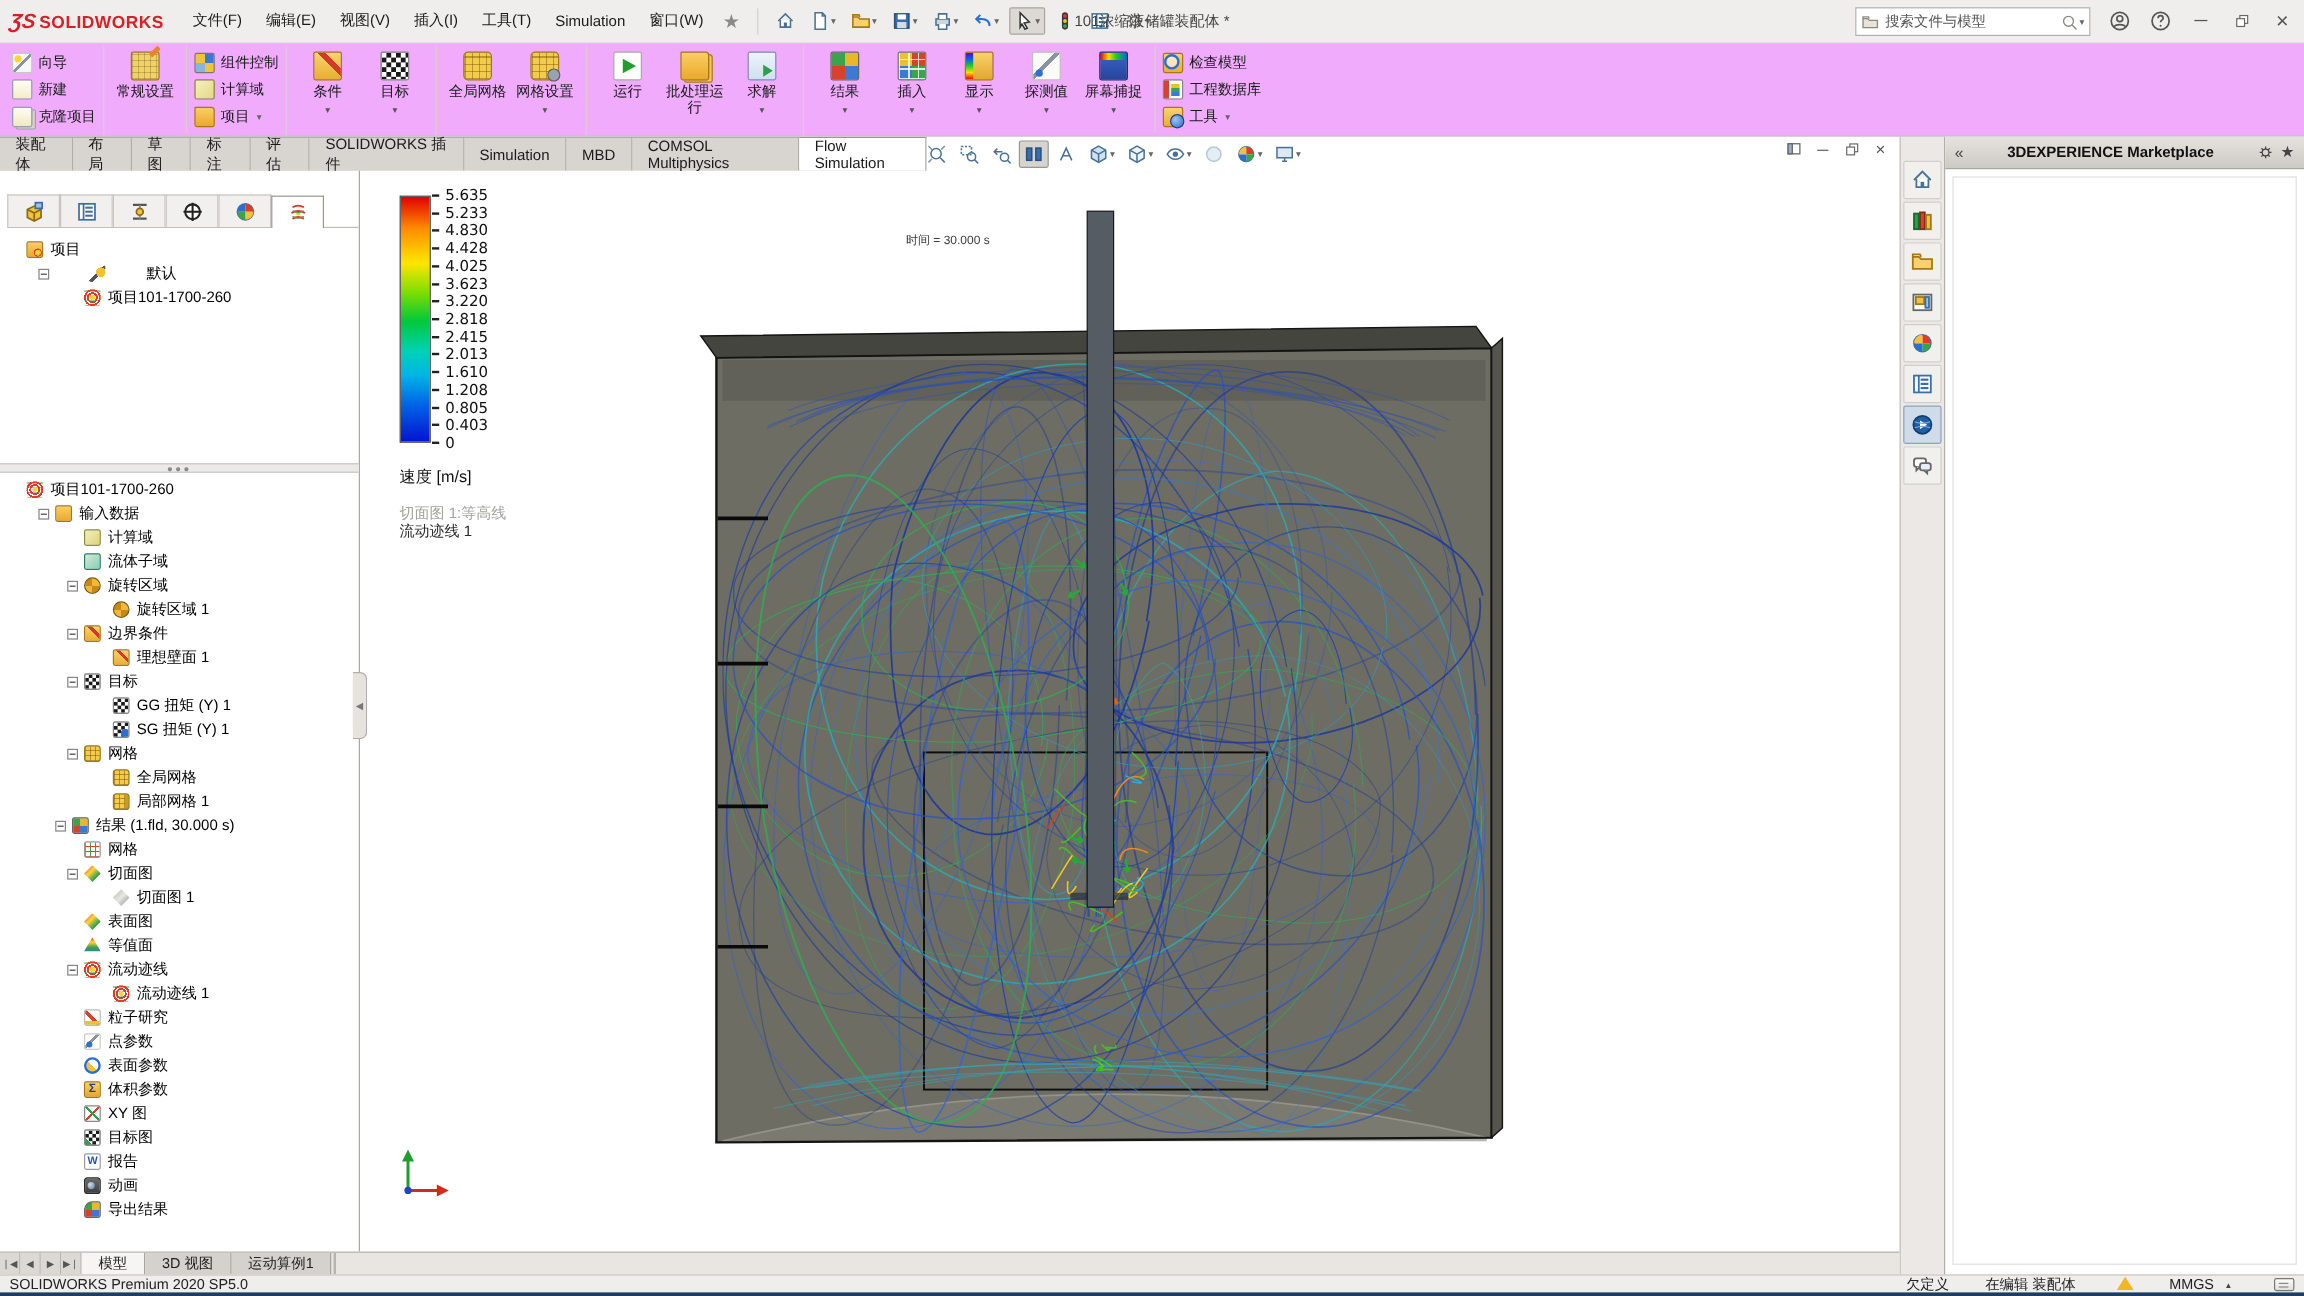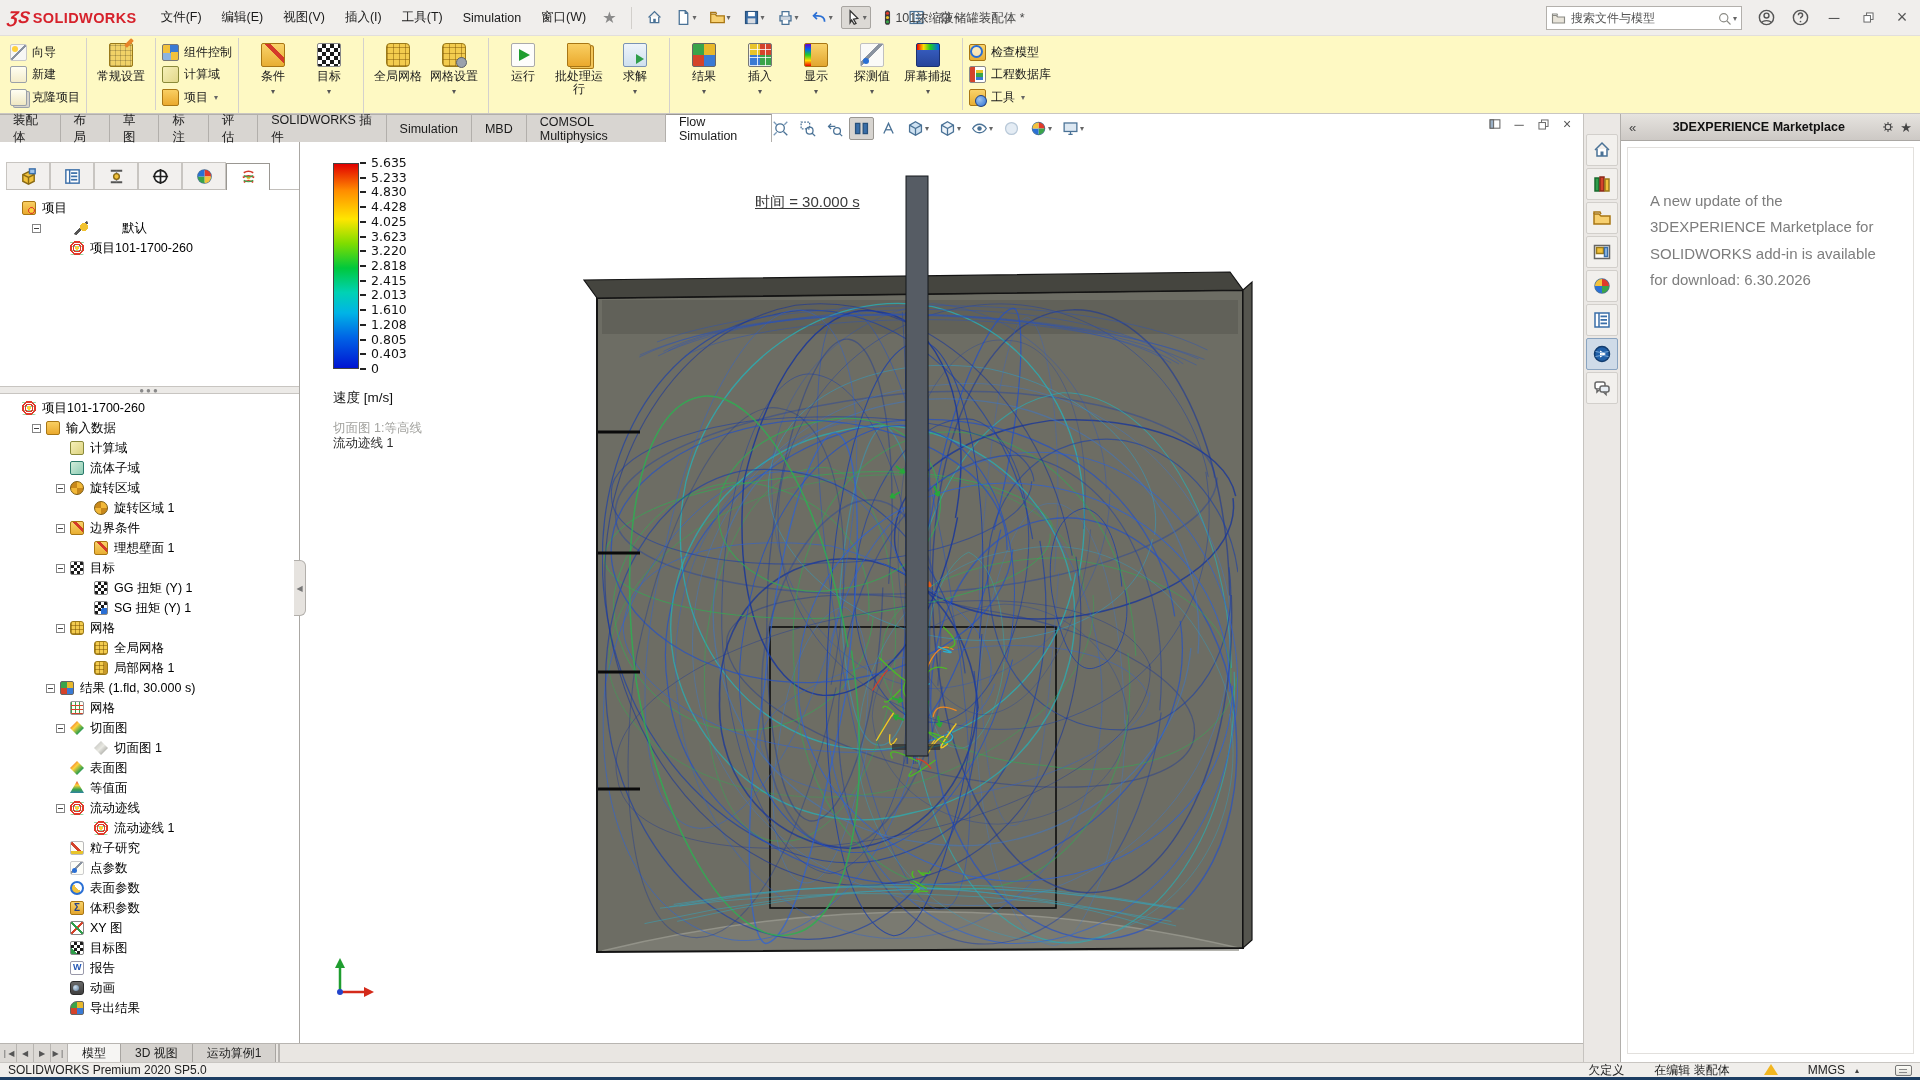--- a/index.html
+++ b/index.html
@@ -21,21 +21,21 @@
   .qa-caret{font-size:8px;color:#666;margin-left:1px;}
   #doc-title{position:absolute;left:960px;top:0;height:36px;transform:translateX(-50%);
     display:flex;align-items:center;font-size:12.5px;color:#444;white-space:nowrap;}
   #search-box{position:absolute;right:178px;top:6px;width:196px;height:24px;background:#fff;
     border:1px solid #b3b0ac;display:flex;align-items:center;padding:0 4px;}
   #search-box .ph{flex:1;font-size:12px;color:#555;margin-left:5px;white-space:nowrap;overflow:hidden;}
   .win-ic{display:inline-flex;align-items:center;justify-content:center;width:28px;height:26px;color:#555;font-size:15px;}
   #titlebar-right{position:absolute;right:4px;top:4px;display:flex;align-items:center;gap:6px;}
 
   
-  #ribbon{position:absolute;left:0;top:36px;width:1920px;height:78px;background:#fef9c3;
+  #ribbon{position:absolute;left:0;top:36px;width:1920px;height:78px;background:#f0abfc;
     display:flex;align-items:stretch;padding:2px 0 0 4px;border-bottom:1px solid #c9c6c2;}
   .rgroup{display:flex;align-items:flex-start;padding:2px 6px;}
   .rgroup + .rgroup{border-left:1px solid #d4d1cd;}
   .rg-stack{flex-direction:column;justify-content:space-between;height:72px;padding-top:3px;}
   .stack-row{display:flex;align-items:center;gap:5px;height:22px;font-size:12px;color:#1a1a1a;white-space:nowrap;}
   .big-item{display:flex;flex-direction:column;align-items:center;width:56px;font-size:12px;color:#1a1a1a;text-align:center;line-height:13px;padding-top:3px;}
   .big-item .ri{margin-bottom:3px;}
   .arrow-dn{font-size:8px;color:#555;margin-top:2px;}
   .ri{position:relative;flex:none;width:24px;height:24px;border-radius:2px;}
   .rg-stack .ri{width:17px;height:17px;}
@@ -79,21 +79,21 @@
   .cmdtab.active{background:#ffffff;font-weight:normal;border-top:1px solid #9a9792;}
 
   
   #viewport{position:absolute;left:300px;top:114px;width:1283px;height:929px;background:#ffffff;overflow:hidden;}
   #headsup{position:absolute;left:468px;top:3px;display:flex;align-items:center;gap:2px;z-index:4;}
   .hu-btn{display:inline-flex;align-items:center;padding:2px 3px;border:1px solid transparent;border-radius:2px;}
   .hu-btn.pressed{background:#d7d4d0;border-color:#9a9792;}
   #winctrl{position:absolute;right:6px;top:1px;display:flex;align-items:center;gap:4px;z-index:4;}
   .wc{display:inline-flex;align-items:center;justify-content:center;width:20px;height:18px;color:#666;font-size:13px;}
 
-  #time-label{position:absolute;left:455px;top:79px;font-size:15px;color:#3a3a3a;z-index:3;text-decoration:underline;}
+  #time-label{position:absolute;left:455px;top:79px;font-size:10px;color:#3a3a3a;z-index:3;}
 
   #legend{position:absolute;left:33px;top:49px;width:160px;z-index:3;}
   #legend-bar{position:absolute;left:0;top:0;width:26px;height:206px;border:1px solid #444;
     background:linear-gradient(to bottom,#e10000 0%,#ff8c00 13%,#ffe600 27%,#7fdd00 39%,#00c83c 51%,#00d2b4 63%,#00b4e6 73%,#0064e6 85%,#0014d2 100%);}
   .leg-tick{position:absolute;left:27px;width:6px;height:2px;background:#222;}
   .leg-label{position:absolute;left:38px;font-size:12.5px;color:#111;line-height:14px;font-family:"DejaVu Sans",sans-serif;}
   #legend-title{position:absolute;left:0;top:226px;font-size:13.5px;color:#111;white-space:nowrap;}
   #legend-cap1{position:absolute;left:0;top:257px;font-size:12.5px;color:#a2a29e;white-space:nowrap;}
   #legend-cap2{position:absolute;left:0;top:272px;font-size:12.5px;color:#2a2a2a;white-space:nowrap;}
 
@@ -1132,21 +1132,20 @@
     <span class="rp-title">3DEXPERIENCE Marketplace</span>
     <span class="rp-hbtn" id="rp-gear">
         <svg class="ic" viewBox="0 0 20 20" width="14" height="14" fill="none" stroke="#4a7296" stroke-width="1.5">
           <circle cx="10" cy="10" r="4" stroke="#444"></circle>
           <path stroke="#444" d="M10 3v3M10 14v3M3 10h3M14 10h3M5 5l2 2M13 13l2 2M15 5l-2 2M7 13l-2 2"></path>
         </svg>
       </span>
     <span class="rp-hbtn" style="margin-left:5px;">★</span>
   </div>
   <div id="rp-body">
-    <p class="rp-para">A new update of the 3DEXPERIENCE Marketplace for SOLIDWORKS add-in is available for download: 6.30.2026</p>
   </div>
 </div>
 
 <div id="bottombar">
     <span class="navbtn">❘◀</span>
     <span class="navbtn">◀</span>
     <span class="navbtn">▶</span>
     <span class="navbtn">▶❘</span>
     <div class="doctab active">模型</div>
     <div class="doctab">3D 视图</div>

